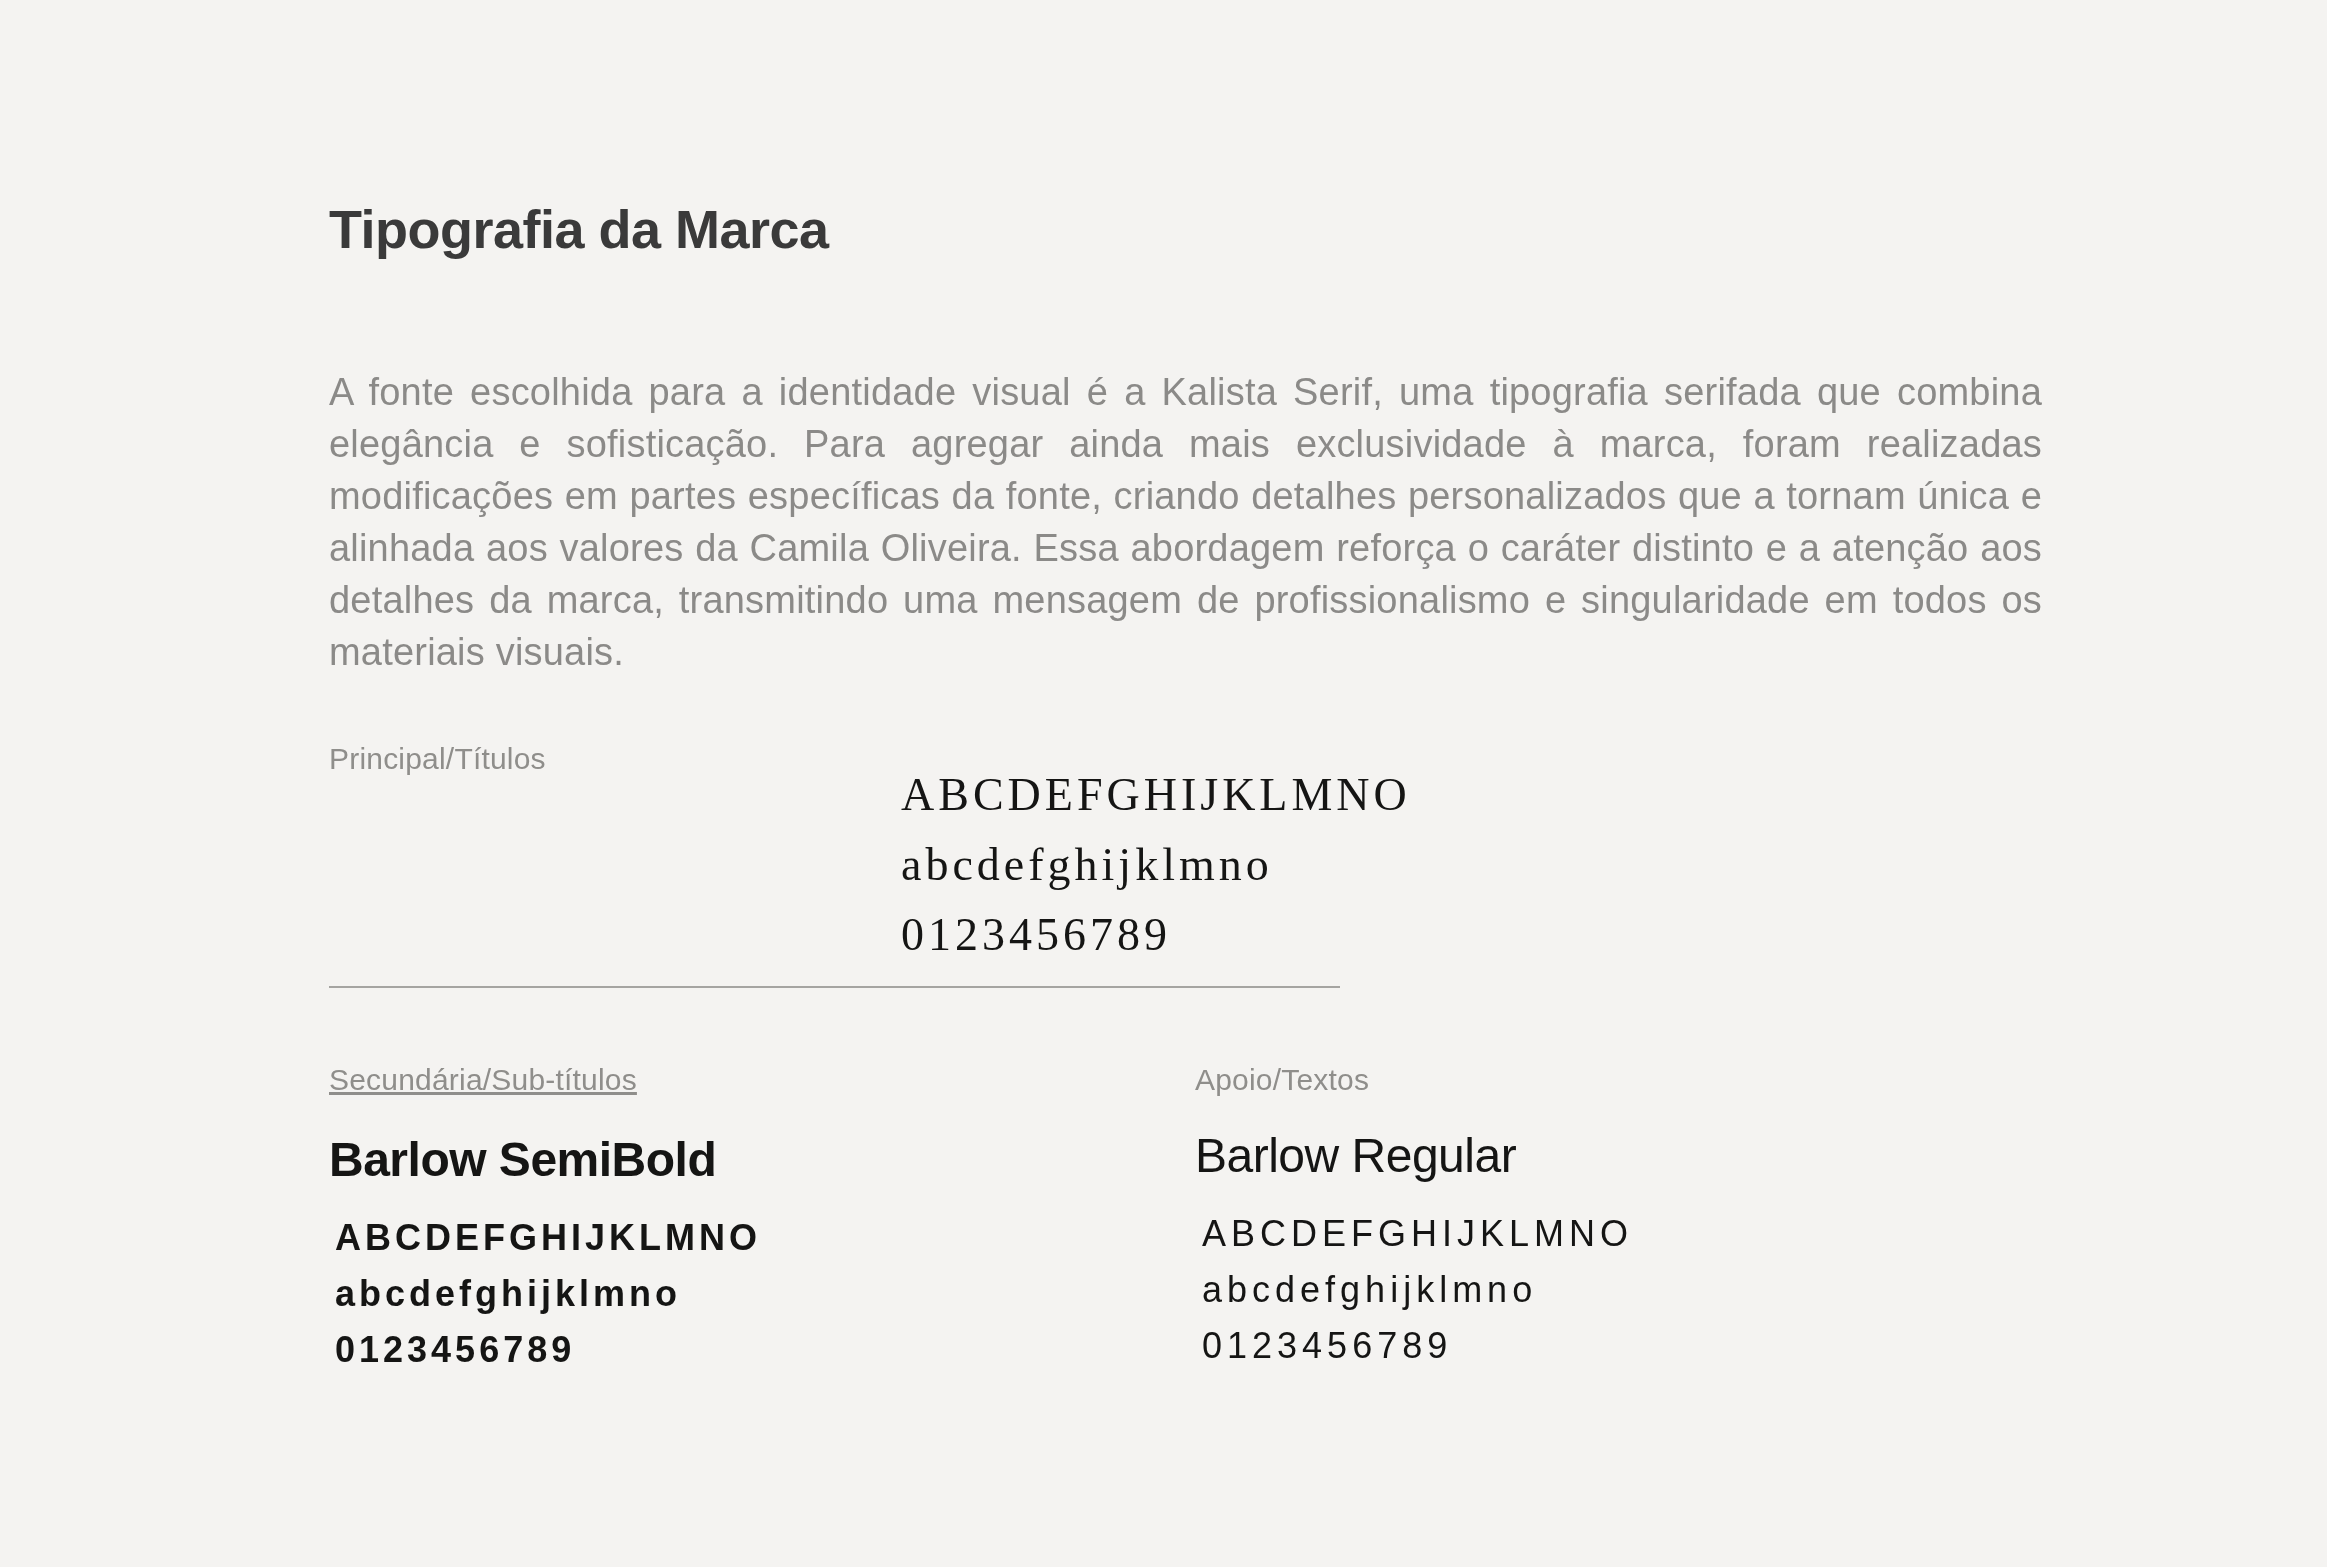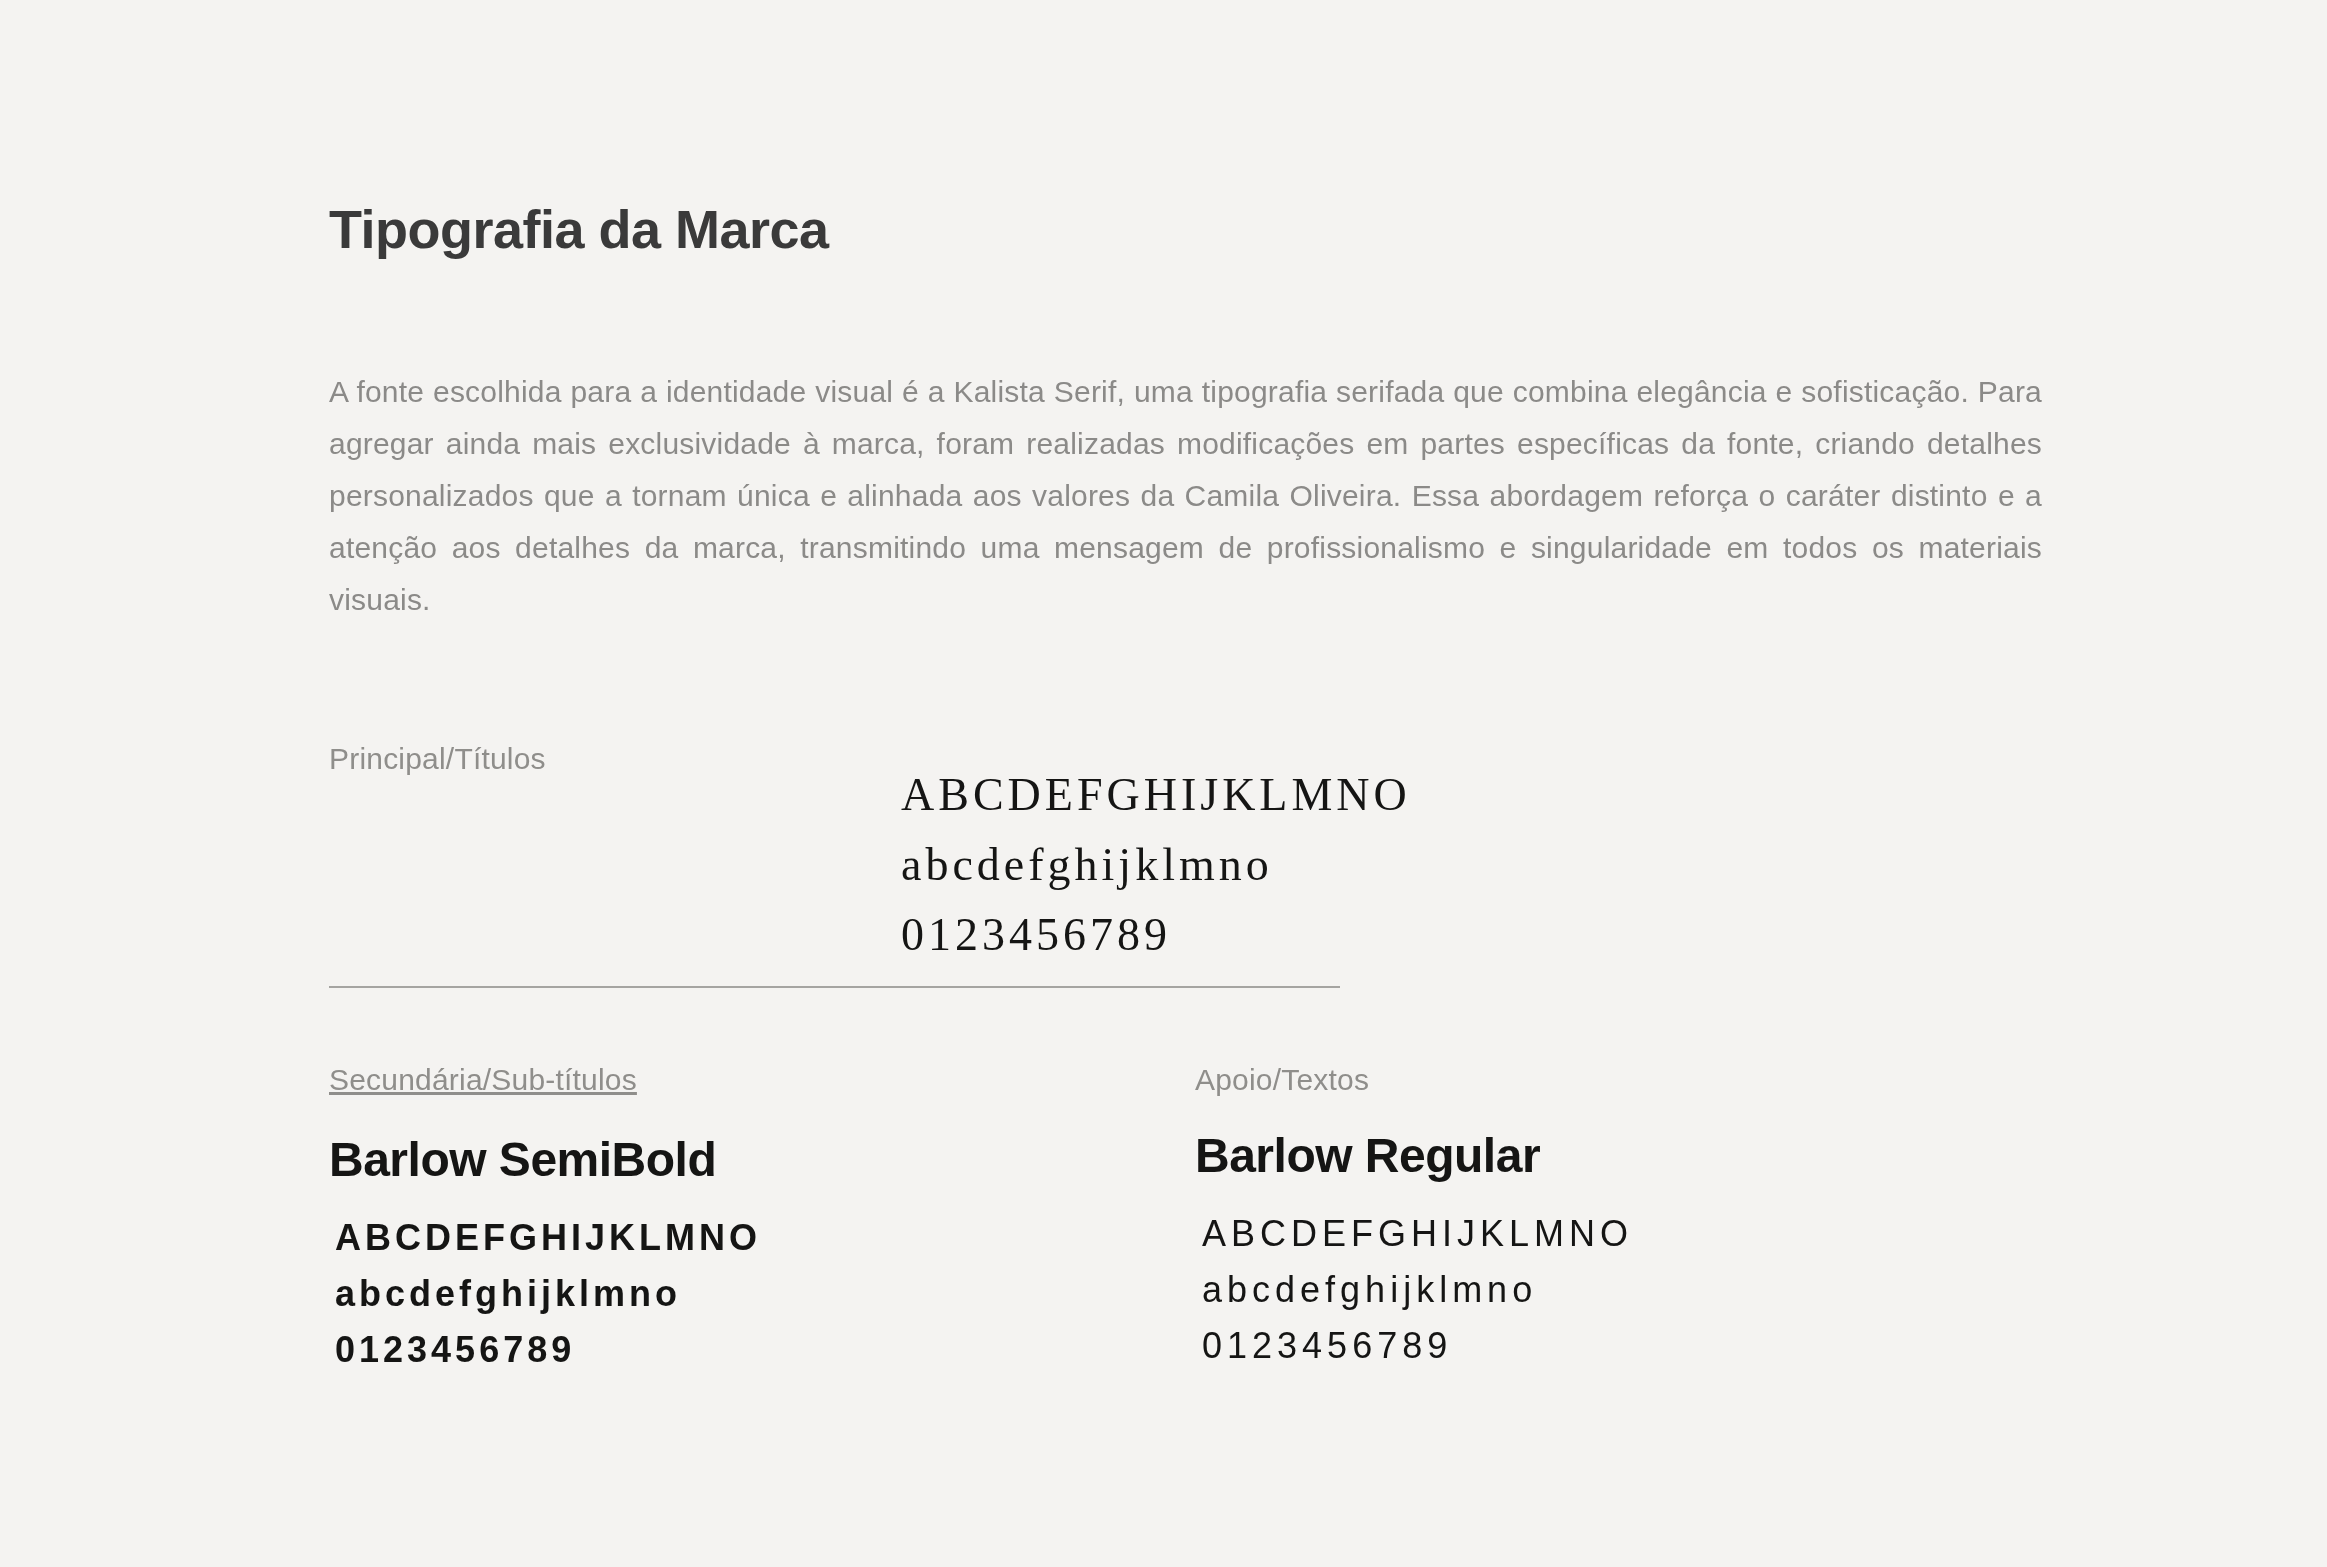--- a/index.html
+++ b/index.html
@@ -27,21 +27,21 @@
     font-size:54px;
     line-height:1;
     font-weight:700;
     letter-spacing:-0.5px;
     color:var(--heading-text);
   }
   .intro{
     position:absolute;
     left:313px; top:350px;
     width:1713px;
-    font-size:30px;
+    font-size:38px;
     line-height:52px;
     color:var(--body-text);
     text-align:justify;
     text-align-last:left;
     letter-spacing:0.2px;
   }
   .section-label{
     position:absolute;
     font-size:30px;
     line-height:1;
@@ -81,21 +81,21 @@
   }
   .font-heading{
     position:absolute;
     font-size:48px;
     line-height:1;
     color:var(--specimen-text);
     letter-spacing:-0.5px;
     white-space:nowrap;
   }
   .heading-secondary{ left:313px; top:1120px; font-weight:700; }
-  .heading-support{ left:1179px; top:1116px; font-weight:700; }
+  .heading-support{ left:1179px; top:1116px; font-weight:400; }
 
   .sans-specimen{
     position:absolute;
     font-size:36px;
     line-height:52px;
     color:var(--specimen-text);
     white-space:nowrap;
   }
   .specimen-secondary{ left:315px; top:1192px; font-weight:700; letter-spacing:4px; }
   .specimen-support{ left:1182px; top:1188px; font-weight:400; letter-spacing:5px; }

